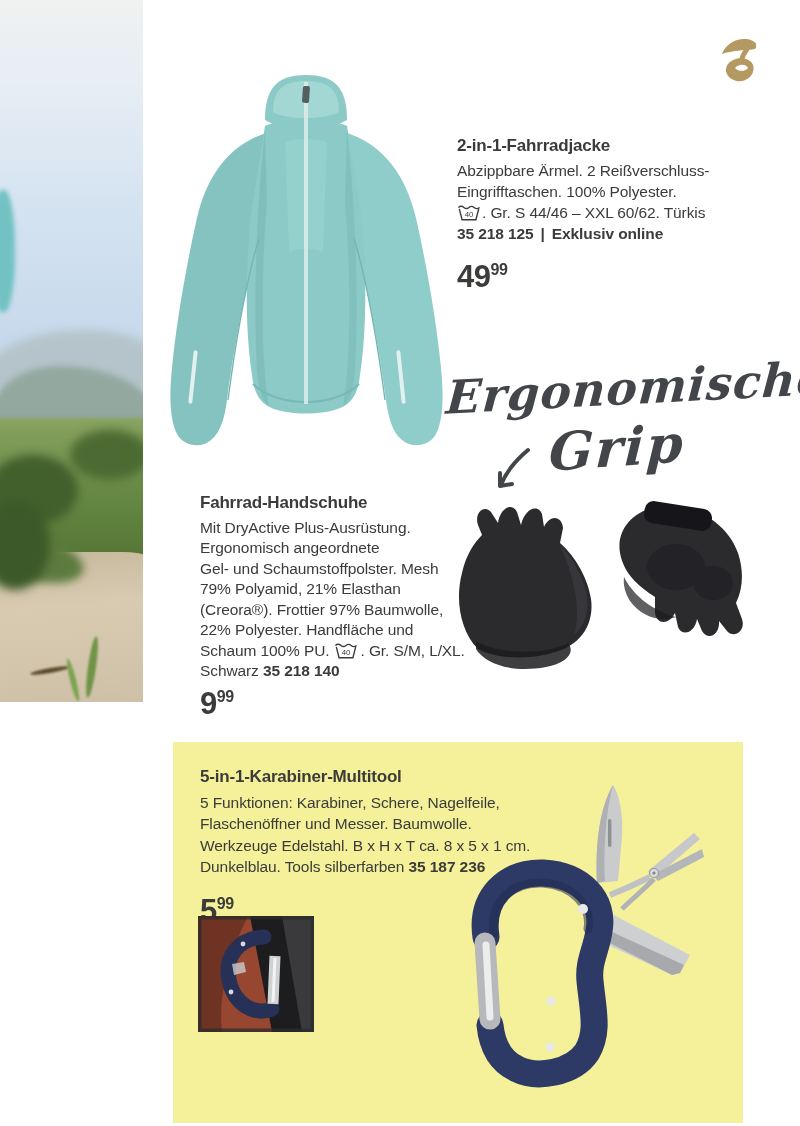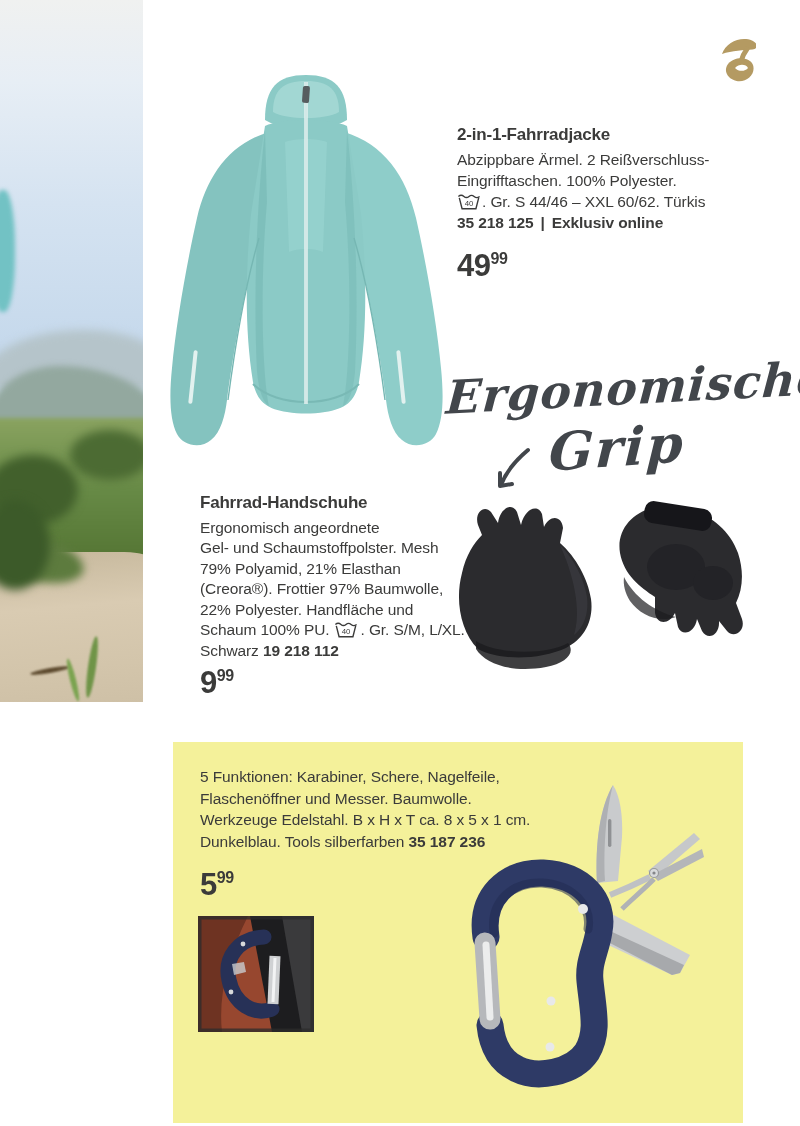--- a/index.html
+++ b/index.html
@@ -40,21 +40,21 @@
   .info{position:absolute;font-size:15.5px;line-height:21px;letter-spacing:-0.1px;}
   .info .title{font-weight:bold;font-size:17px;letter-spacing:-0.2px;margin-bottom:4px;}
   .line{white-space:nowrap;}
   .bold{font-weight:bold;}
   .sep{margin:0 7px;}
   .price{margin-top:17px;font-weight:bold;font-size:31px;letter-spacing:-0.5px;line-height:1;}
   .cents{font-size:16px;vertical-align:top;position:relative;top:1px;}
   .careicon{display:inline-block;vertical-align:-3px;margin-right:1px;}
   .careicon.mid{margin:0 2px 0 5px;}
 
-  .jacket-info{left:457px;top:124px;}
+  .jacket-info{left:457px;top:135px;}
   .gloves-info{left:200px;top:484px;line-height:20.5px;margin-top:9px;}
   .gloves-info .price{margin-top:6px;}
   .multitool-info{left:200px;top:766px;line-height:21.5px;}
 
   
   .jacket-img{position:absolute;left:165px;top:72px;width:283px;height:406px;}
   .gloves-img{position:absolute;left:448px;top:481px;width:312px;height:196px;}
 
   
   .script{position:absolute;font-family:"DejaVu Serif",serif;font-style:italic;font-weight:bold;
@@ -157,44 +157,46 @@
 
     <path fill="#2b2b2e" d="M172,72 C168,48 186,30 208,26 C220,24 230,24 242,28 C264,35 282,50 290,72 C296,90 295,108 288,122 L294,138 C298,150 286,158 279,150 L271,140 C272,154 260,160 254,150 L249,138 C247,152 234,156 230,146 L227,132 C221,144 209,144 207,132 L207,116 C192,106 176,94 172,72 Z"></path>
     <rect x="196" y="24" width="68" height="22" rx="9" fill="#16161a" transform="rotate(9 230 35)"></rect>
     <ellipse cx="228" cy="86" rx="29" ry="23" fill="#232327"></ellipse>
     <ellipse cx="265" cy="102" rx="20" ry="17" fill="#232327"></ellipse>
     <path fill="#1c1c1f" opacity="0.7" d="M176,96 C186,116 206,130 228,136 C210,142 192,134 182,120 C177,112 175,104 176,96 Z"></path>
   </svg>
 
   <div class="info gloves-info">
     <div class="title">Fahrrad-Handschuhe</div>
+    <div class="line">Mit DryActive Plus-Ausrüstung.</div>
     <div class="line">Ergonomisch angeordnete</div>
     <div class="line">Gel- und Schaumstoffpolster. Mesh</div>
     <div class="line">79% Polyamid, 21% Elasthan</div>
     <div class="line">(Creora®). Frottier 97% Baumwolle,</div>
     <div class="line">22% Polyester. Handfläche und</div>
     <div class="line">
       <span>Schaum 100% PU.</span><svg class="careicon mid" width="24" height="17" viewBox="0 0 26 18">
         <path fill="none" stroke="#3b3b3a" stroke-width="1.5" d="M1.5,3.5 C3.5,1.8 5.5,1.8 7.5,3.5 C9.5,5.2 11,5.2 13,3.5 C15,1.8 16.5,1.8 18.5,3.5 C20.5,5.2 22.5,5.2 24.5,3.5"></path>
         <path fill="none" stroke="#3b3b3a" stroke-width="1.5" d="M2.5,5 L5.5,16.8 L20.5,16.8 L23.5,5"></path>
         <text x="13" y="14" font-size="8.5" font-family="Liberation Sans, sans-serif" fill="#3b3b3a" text-anchor="middle">40</text>
       </svg><span>. Gr. S/M, L/XL.</span>
     </div>
     <div class="line">
       <span>Schwarz</span>
-      <span class="bold">19 218 112</span>
+      <span class="bold">35 218 140</span>
     </div>
     <div class="price">
       <span>9</span><span class="cents">99</span>
     </div>
   </div>
 
   <div class="panel"></div>
 
   <div class="info multitool-info">
+    <div class="title">5-in-1-Karabiner-Multitool</div>
     <div class="line">5 Funktionen: Karabiner, Schere, Nagelfeile,</div>
     <div class="line">Flaschenöffner und Messer. Baumwolle.</div>
     <div class="line">Werkzeuge Edelstahl. B x H x T ca. 8 x 5 x 1 cm.</div>
     <div class="line">
       <span>Dunkelblau. Tools silberfarben</span>
       <span class="bold">35 187 236</span>
     </div>
     <div class="price">
       <span>5</span><span class="cents">99</span>
     </div>

